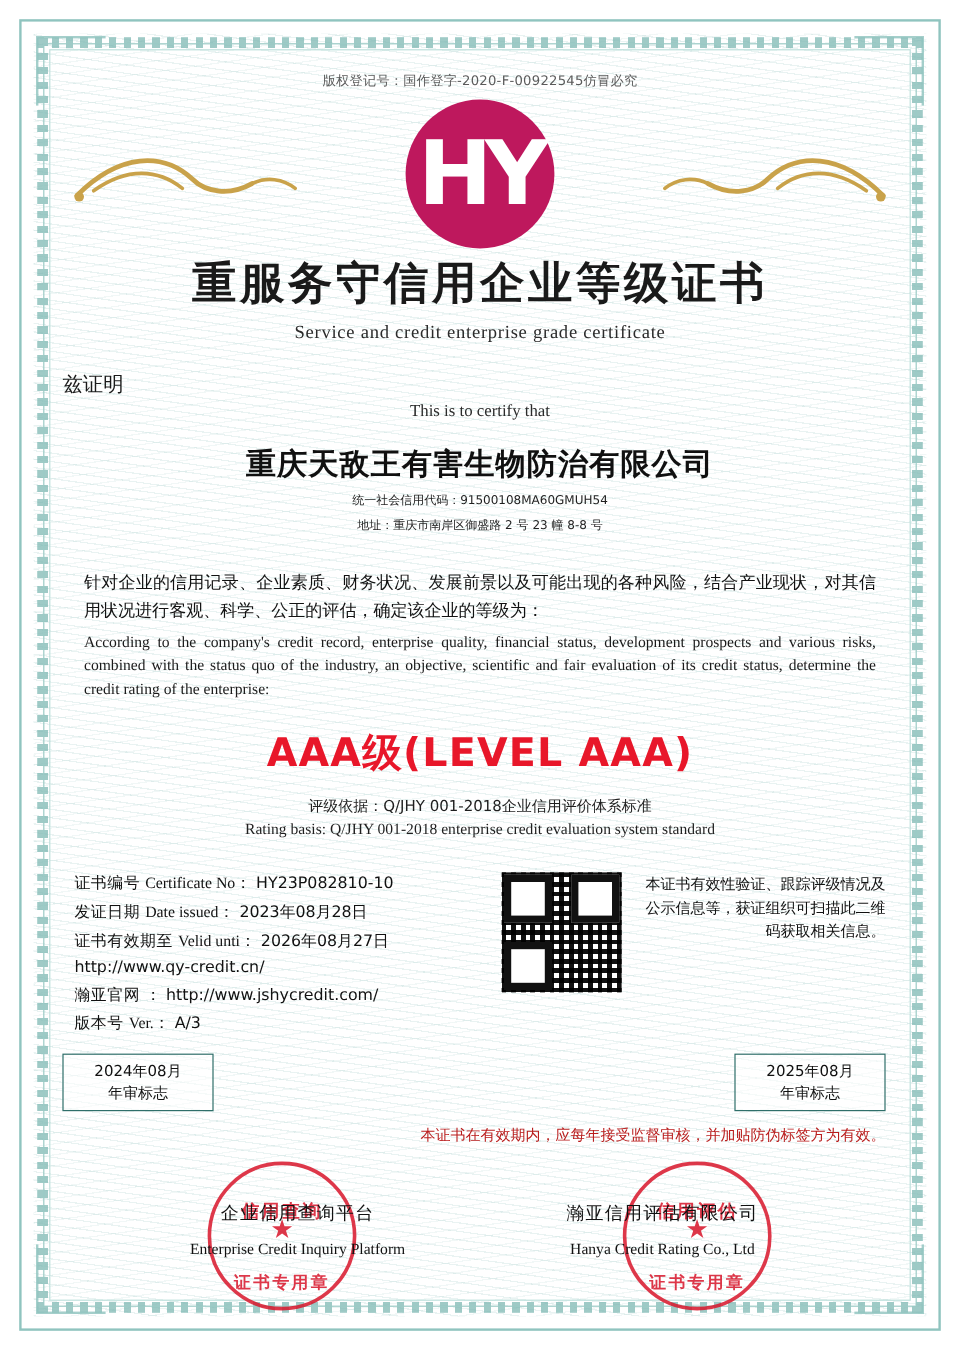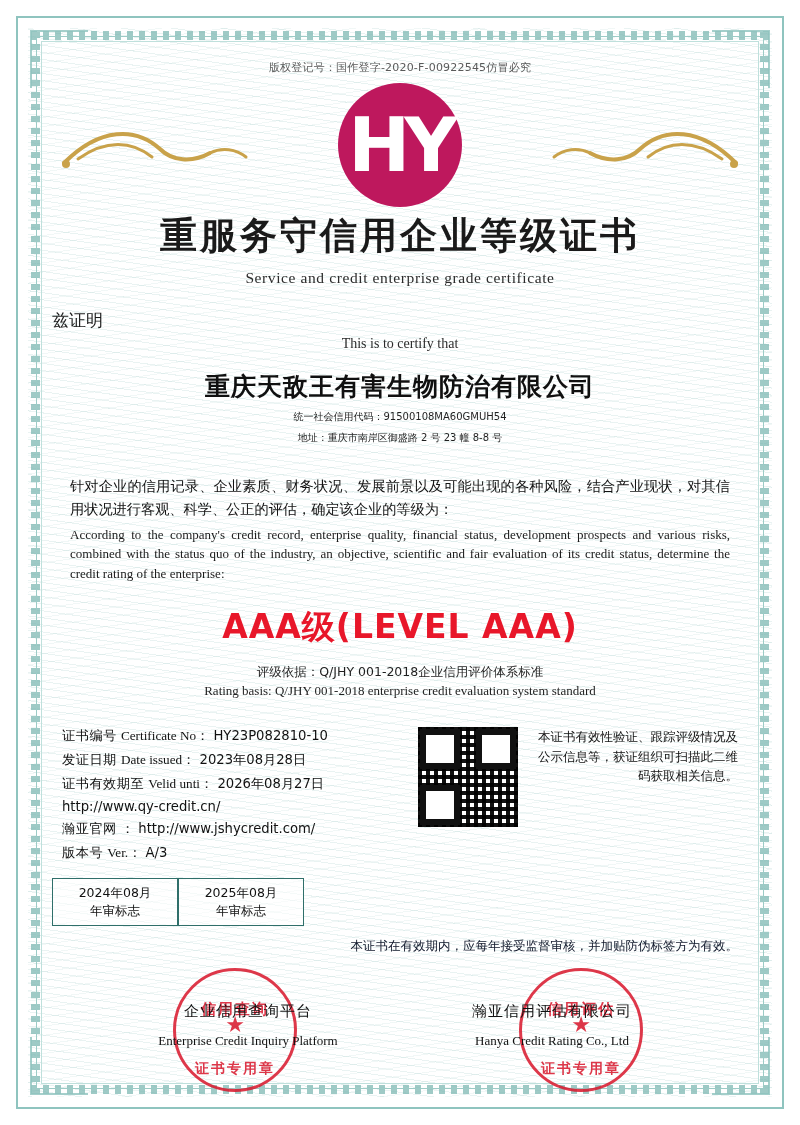--- a/index.html
+++ b/index.html
@@ -283,39 +283,39 @@
     padding-left: 14px;
     font-size: 12.5px;
     color: #111;
     line-height: 1.55;
     text-align: right;
     font-family: "DejaVu Sans", sans-serif;
   }
 
   .stamp-boxes {
     display: flex;
-    justify-content: flex-start;
+    justify-content: space-between;
     margin-top: 10px;
     padding-right: 10px;
   }
   .stamp-box {
     width: 124px;
     border: 1px solid #2f6f6a;
     text-align: center;
     padding: 5px 0 6px;
     font-size: 12.5px;
     color: #111;
     line-height: 1.4;
     background: rgba(255,255,255,.55);
     font-family: "DejaVu Sans", sans-serif;
   }
   .annual-note {
     text-align: right;
     font-size: 12.5px;
-    color: #0f172a;
+    color: #b91c1c;
     line-height: 1.55;
     margin-top: 10px;
     padding-right: 10px;
     font-family: "DejaVu Sans", sans-serif;
   }
 
   
   .seals {
     position: relative;
     height: 128px;

